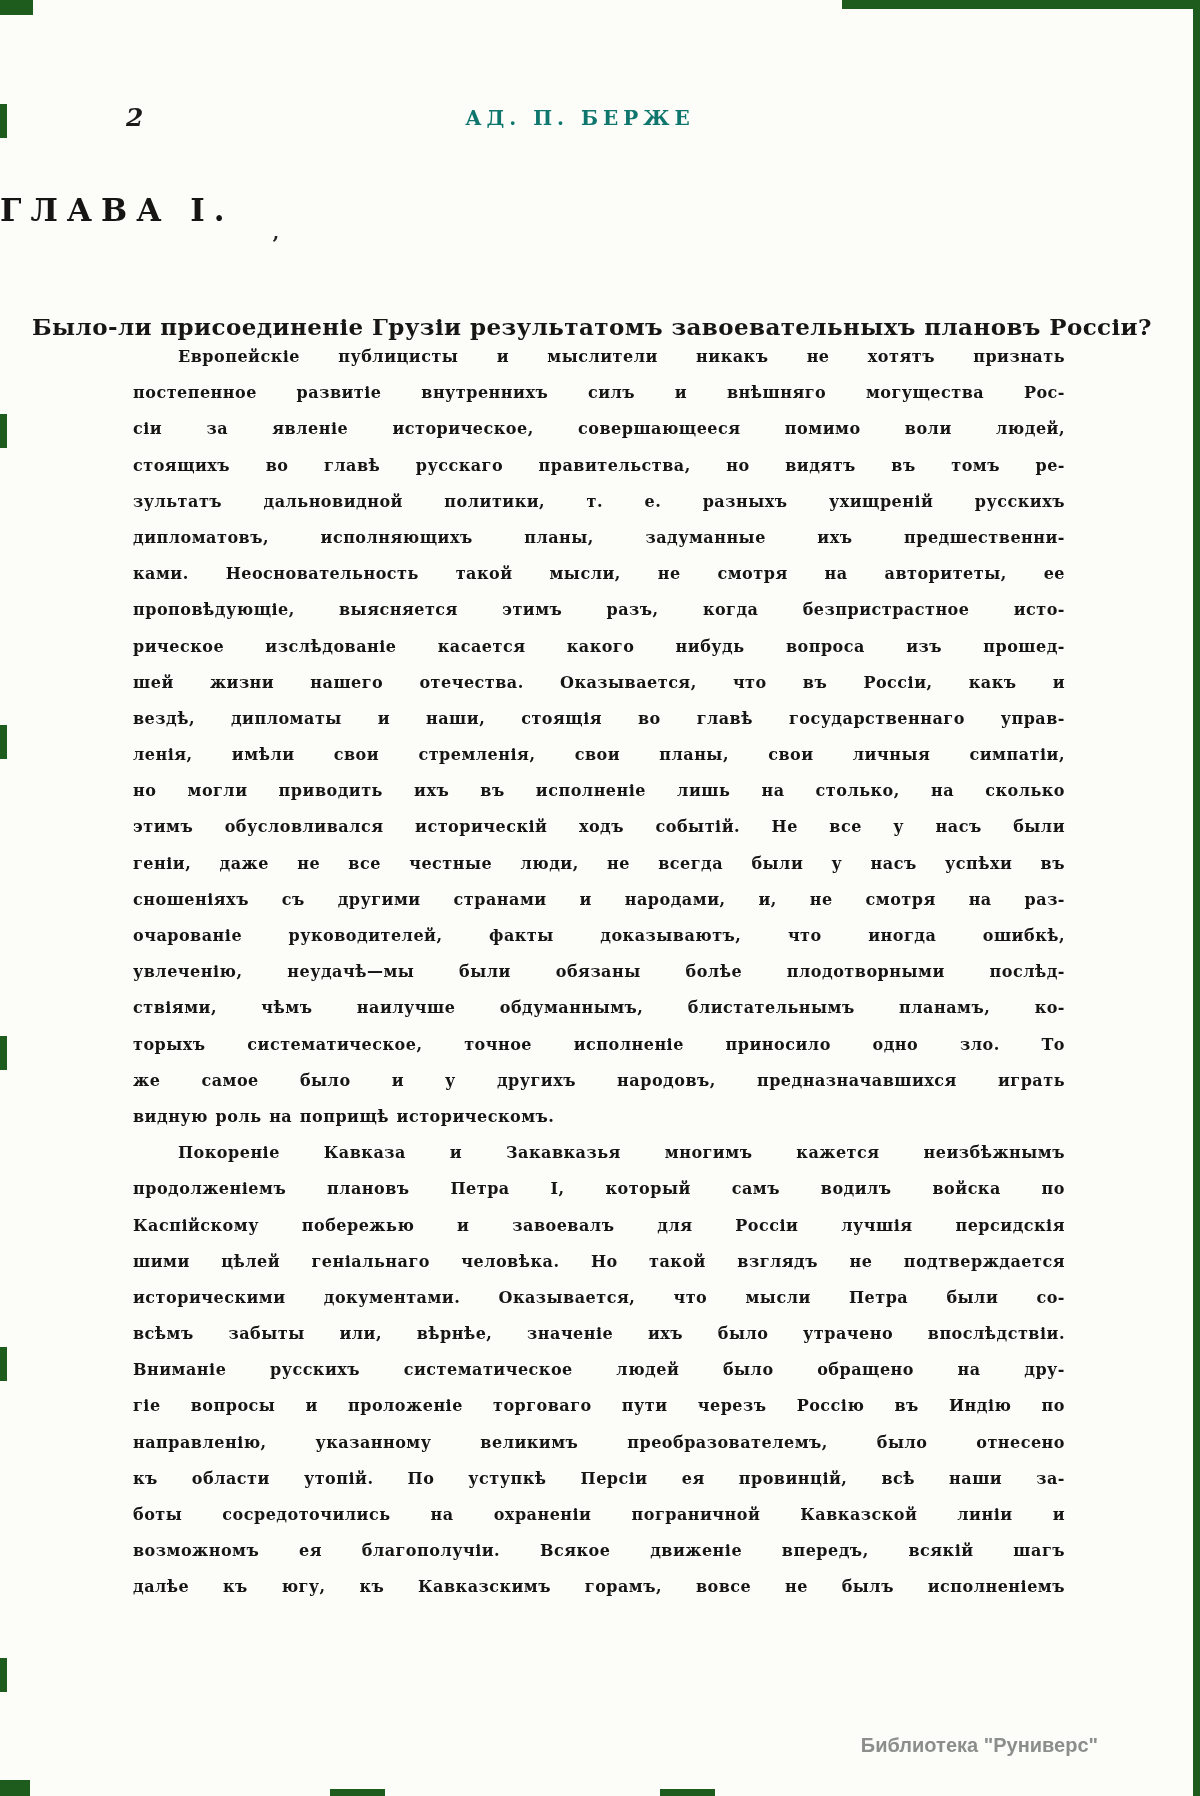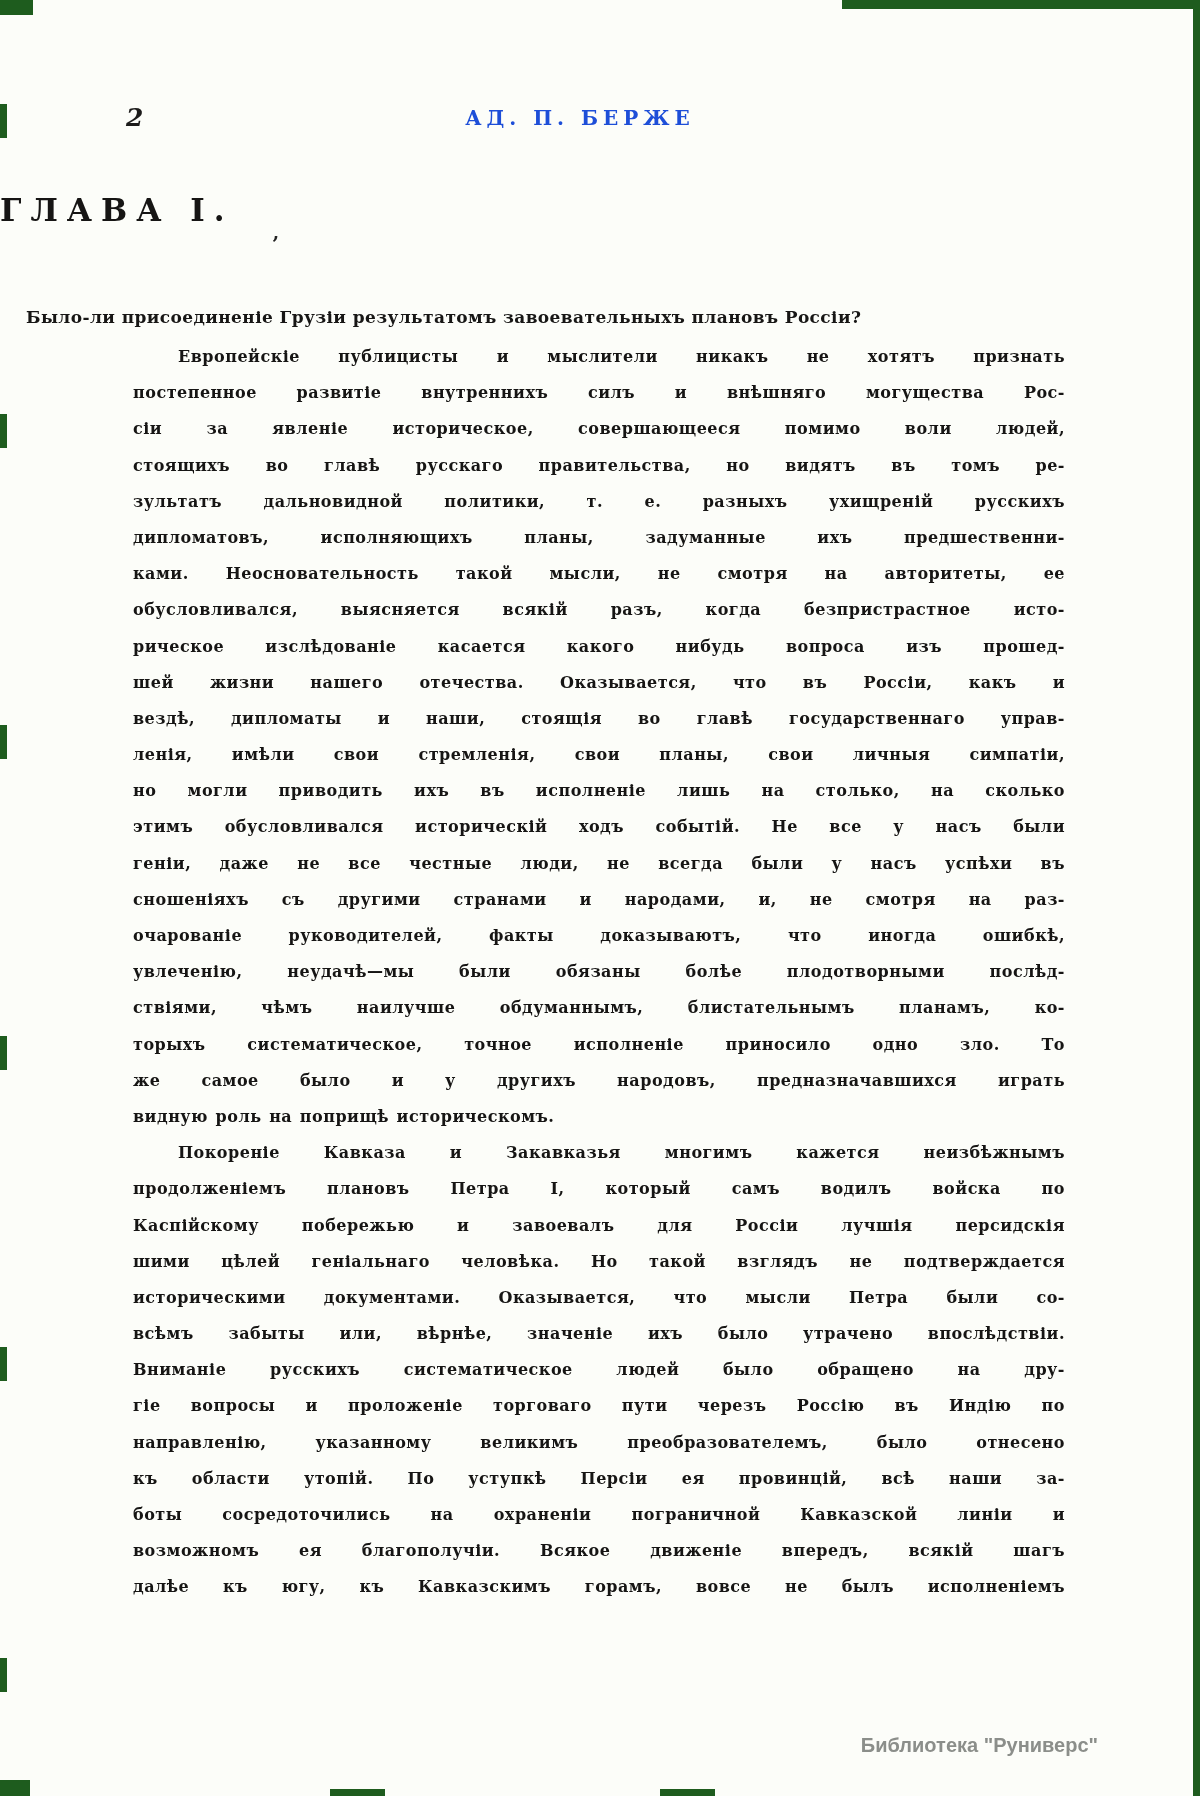--- a/index.html
+++ b/index.html
@@ -8,32 +8,32 @@
     background:#fcfdf9;color:#161514;
     font-family:"DejaVu Serif","DejaVu Sans",serif;
   }
   .page{position:absolute;inset:0}
   .pagenum{
     position:absolute;left:126px;top:103px;
     font-size:25px;font-weight:bold;font-style:italic;color:#1c1b1a;
   }
   .runhead{
     position:absolute;left:0;top:106px;width:1160px;text-align:center;
-    font-size:20px;font-weight:bold;letter-spacing:5px;color:#1d4ed8;
+    font-size:20px;font-weight:bold;letter-spacing:5px;color:#0f766e;
   }
   .chapter{
     position:absolute;left:0;top:192px;width:1160px;text-align:left;margin:0;
     font-size:31px;font-weight:bold;letter-spacing:9px;
   }
   .stray{
     position:absolute;left:272px;top:232px;font-size:20px;font-weight:bold;color:#222;
   }
   .subtitle{
-    position:absolute;left:20px;top:301px;width:1120px;text-align:left;margin:6px;
-    font-size:17px;font-weight:bold;letter-spacing:0.4px;color:#171615;
+    position:absolute;left:20px;top:301px;width:1120px;text-align:center;margin:12px;
+    font-size:23px;font-weight:bold;letter-spacing:0.4px;color:#171615;
   }
   .body-text{position:absolute;left:133px;top:339px;width:932px}
   .bl{
     height:36.2px;line-height:36.2px;font-size:16px;font-weight:bold;
     letter-spacing:0.5px;word-spacing:1.5px;
     text-align:justify;text-align-last:justify;overflow:visible;white-space:nowrap;
   }
   .para > .bl:first-child{padding-left:45px}
   .bl.last-left{text-align-last:left}
   .watermark{
@@ -57,21 +57,21 @@
 
   <div class="body-text">
     <div class="para">
         <div class="bl">Европейскіе публицисты и мыслители никакъ не хотятъ признать</div>
         <div class="bl">постепенное развитіе внутреннихъ силъ и внѣшняго могущества Рос-</div>
         <div class="bl">сіи за явленіе историческое, совершающееся помимо воли людей,</div>
         <div class="bl">стоящихъ во главѣ русскаго правительства, но видятъ въ томъ ре-</div>
         <div class="bl">зультатъ дальновидной политики, т. е. разныхъ ухищреній русскихъ</div>
         <div class="bl">дипломатовъ, исполняющихъ планы, задуманные ихъ предшественни-</div>
         <div class="bl">ками. Неосновательность такой мысли, не смотря на авторитеты, ее</div>
-        <div class="bl">обусловливался, выясняется всякій разъ, когда безпристрастное исто-</div>
+        <div class="bl">проповѣдующіе, выясняется этимъ разъ, когда безпристрастное исто-</div>
         <div class="bl">рическое изслѣдованіе касается какого нибудь вопроса изъ прошед-</div>
         <div class="bl">шей жизни нашего отечества. Оказывается, что въ Россіи, какъ и</div>
         <div class="bl">вездѣ, дипломаты и наши, стоящія во главѣ государственнаго управ-</div>
         <div class="bl">ленія, имѣли свои стремленія, свои планы, свои личныя симпатіи,</div>
         <div class="bl">но могли приводить ихъ въ исполненіе лишь на столько, на сколько</div>
         <div class="bl">этимъ обусловливался историческій ходъ событій. Не все у насъ были</div>
         <div class="bl">геніи, даже не все честные люди, не всегда были у насъ успѣхи въ</div>
         <div class="bl">сношеніяхъ съ другими странами и народами, и, не смотря на раз-</div>
         <div class="bl">очарованіе руководителей, факты доказываютъ, что иногда ошибкѣ,</div>
         <div class="bl">увлеченію, неудачѣ—мы были обязаны болѣе плодотворными послѣд-</div>

